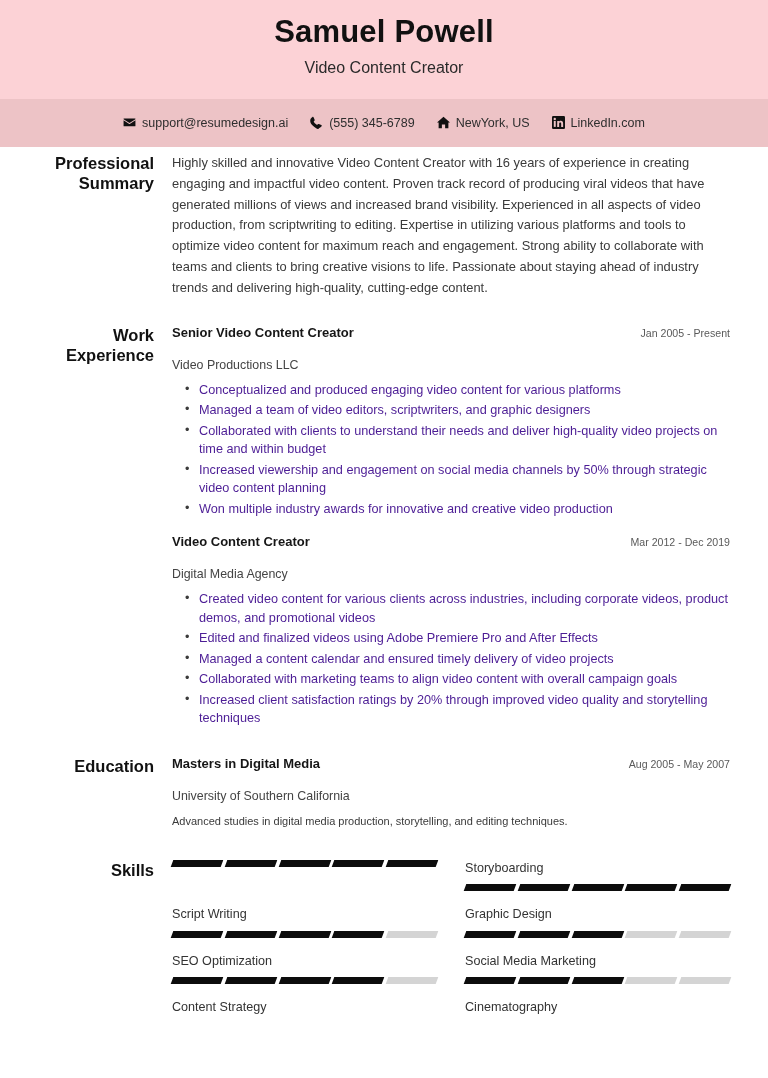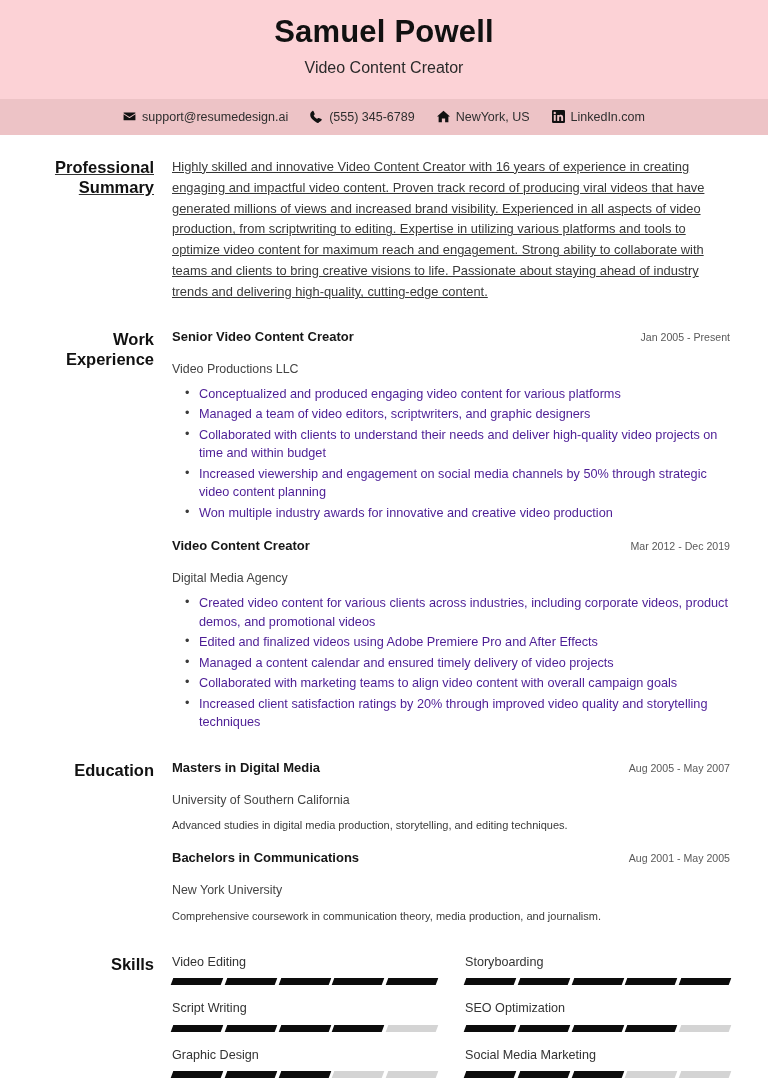--- a/index.html
+++ b/index.html
@@ -28,21 +28,21 @@
   .job-title {
     font-size: 16px;
     color: #2a2a2a;
     margin-top: 7px;
     line-height: 1.2;
   }
 
   
   .contact-bar {
     background: #edc3c6;
-    height: 36px;
+    height: 48px;
     display: flex;
     align-items: center;
     justify-content: center;
     gap: 22px;
   }
   .contact-item {
     display: flex;
     align-items: center;
     gap: 6px;
     font-size: 12.5px;
@@ -72,21 +72,21 @@
     font-size: 16.5px;
     font-weight: bold;
     color: #111111;
     line-height: 1.22;
   }
   .sec-body {
     flex: 1;
     min-width: 0;
   }
 
-  #summary-section { padding-top: 22px; text-decoration: underline; }
+  #summary-section { padding-top: 6px; }
   .summary-text {
     font-size: 12.9px;
     line-height: 1.62;
     color: #3a3a3a;
     text-align: left;
   }
 
   
   #work-section { padding-top: 26px; }
   #education-section { padding-top: 26px; }
@@ -277,38 +277,29 @@
 
     <div class="entry">
       <div class="entry-head">
         <span class="entry-title">Masters in Digital Media</span>
         <span class="entry-date">Aug 2005 - May 2007</span>
       </div>
       <div class="entry-org">University of Southern California</div>
       <div class="entry-desc">Advanced studies in digital media production, storytelling, and editing techniques.</div>
     </div>
 
-    <div class="entry">
-      <div class="entry-head">
-        <span class="entry-title">Bachelors in Communications</span>
-        <span class="entry-date">Aug 2001 - May 2005</span>
-      </div>
-      <div class="entry-org">New York University</div>
-      <div class="entry-desc">Comprehensive coursework in communication theory, media production, and journalism.</div>
-    </div>
 
   </div>
 </div>
 
 <div class="section" id="skills-section">
   <div class="sec-label">Skills</div>
   <div class="sec-body">
     <div class="skills-grid" id="skills-grid">
         <div class="skill">
-          <div class="skill-name">Video Editing</div>
           <div class="bar">
             <span class="seg on"></span>
             <span class="seg on"></span>
             <span class="seg on"></span>
             <span class="seg on"></span>
             <span class="seg on"></span>
           </div>
         </div>
         <div class="skill">
           <div class="skill-name">Storyboarding</div>
@@ -324,40 +315,40 @@
           <div class="skill-name">Script Writing</div>
           <div class="bar">
             <span class="seg on"></span>
             <span class="seg on"></span>
             <span class="seg on"></span>
             <span class="seg on"></span>
             <span class="seg"></span>
           </div>
         </div>
         <div class="skill">
+          <div class="skill-name">Graphic Design</div>
+          <div class="bar">
+            <span class="seg on"></span>
+            <span class="seg on"></span>
+            <span class="seg on"></span>
+            <span class="seg"></span>
+            <span class="seg"></span>
+          </div>
+        </div>
+        <div class="skill">
           <div class="skill-name">SEO Optimization</div>
           <div class="bar">
             <span class="seg on"></span>
             <span class="seg on"></span>
             <span class="seg on"></span>
             <span class="seg on"></span>
             <span class="seg"></span>
           </div>
         </div>
         <div class="skill">
-          <div class="skill-name">Graphic Design</div>
-          <div class="bar">
-            <span class="seg on"></span>
-            <span class="seg on"></span>
-            <span class="seg on"></span>
-            <span class="seg"></span>
-            <span class="seg"></span>
-          </div>
-        </div>
-        <div class="skill">
           <div class="skill-name">Social Media Marketing</div>
           <div class="bar">
             <span class="seg on"></span>
             <span class="seg on"></span>
             <span class="seg on"></span>
             <span class="seg"></span>
             <span class="seg"></span>
           </div>
         </div>
         <div class="skill">

